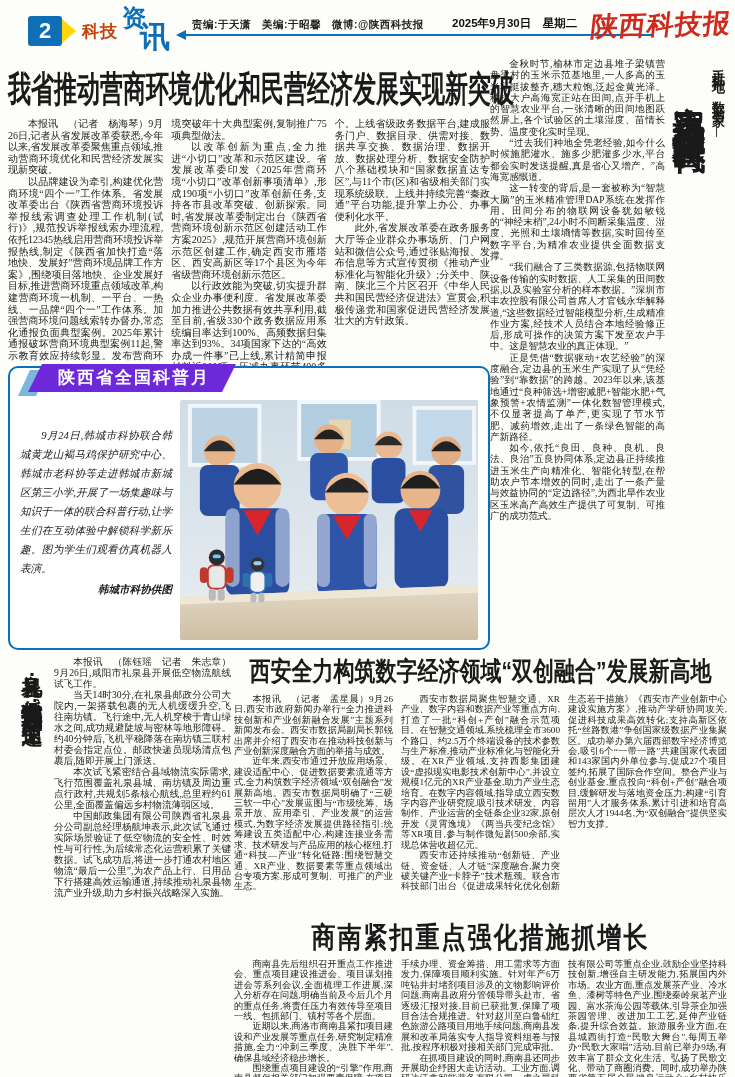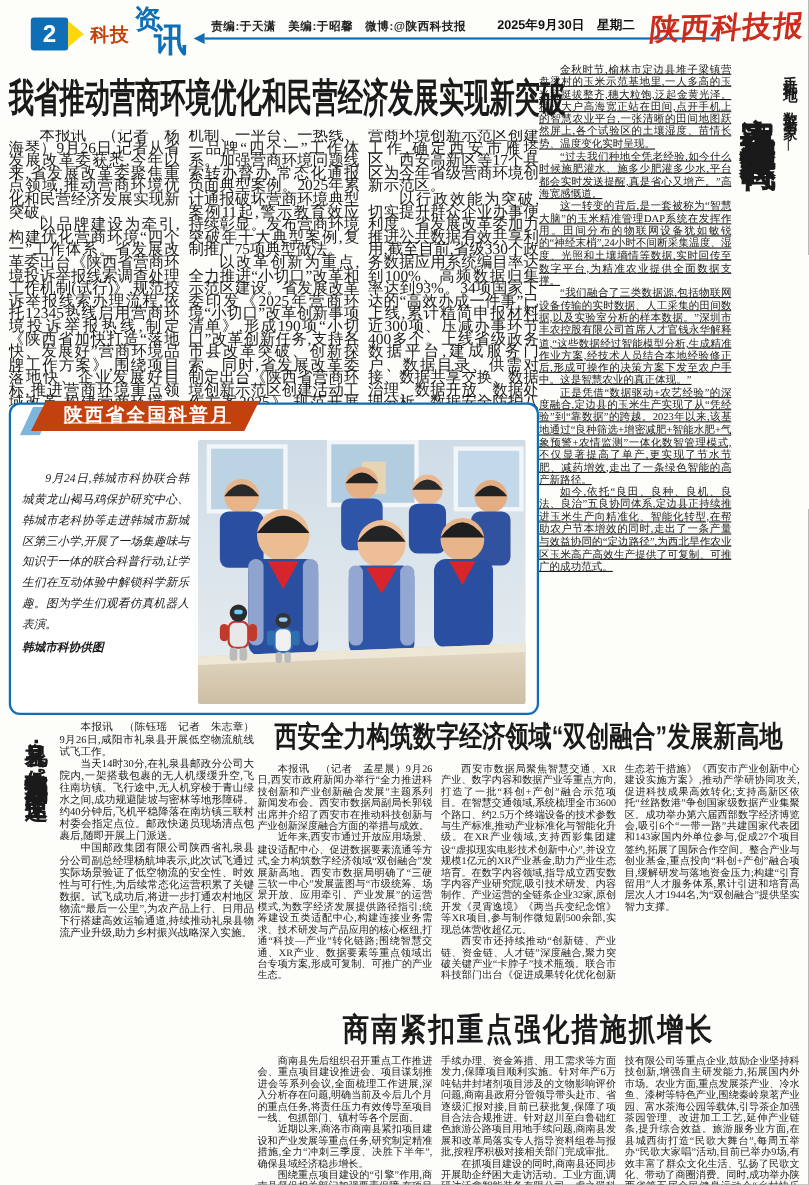--- a/index.html
+++ b/index.html
@@ -40,44 +40,44 @@
     font:700 27px/34px "Liberation Serif",serif; letter-spacing:1px;
     transform:skewX(-8deg) rotate(-1.5deg); }
   
   .body p { margin:0; text-indent:2em; text-align:justify; }
   .cols3 { column-count:3; column-gap:8px; column-fill:auto; overflow:hidden; }
   
   .main-art { position:absolute; left:8px; top:56px; width:482px; }
   .main-head { height:48px; overflow:visible; text-align:center;
     font:900 23px/42px "Liberation Sans",sans-serif; letter-spacing:0px;
     transform:scaleY(1.55); transform-origin:center top; white-space:nowrap; }
-  .main-body { margin-top:14px; height:258px; font-size:14px; line-height:11.6px; }
+  .main-body { margin-top:14px; height:258px; font-size:10px; line-height:11.6px; }
   
   .dingbian { position:absolute; left:490px; top:58px; width:237px; height:600px;
     display:flex; flex-direction:row; }
-  .db-body { width:180px; height:570px; font-size:9.6px; line-height:11.3px; overflow:hidden;text-decoration:underline; }
+  .db-body { width:180px; height:570px; font-size:9.6px; line-height:11.3px; overflow:hidden; }
   .db-headcol { flex:1; display:flex; flex-direction:row-reverse; padding-left:4px; }
   .db-kicker { writing-mode:vertical-rl; font:700 13px/18px "Liberation Serif",serif;
     letter-spacing:4px; height:230px; }
   .db-big { writing-mode:vertical-rl; font:900 33px/40px "Liberation Sans",sans-serif;
     letter-spacing:3px; margin-top:22px; height:575px; }
   
   .photo-box { position:absolute; left:8px; top:366px; width:482px; height:284px;
     border:2px solid #0e6fb6; border-radius:10px; background:#fff; }
   .pb-tab { position:absolute; left:18px; top:-4px; height:28px; padding:0 26px 0 30px;
-    background:#c2410c; color:#fff; font:700 17px/28px "Liberation Sans",sans-serif;
-    letter-spacing:2px; clip-path:polygon(14px 0,100% 0,calc(100% - 14px) 100%,0 100%);text-decoration:underline; }
+    background:#6d28d9; color:#fff; font:700 17px/28px "Liberation Sans",sans-serif;
+    letter-spacing:2px; clip-path:polygon(14px 0,100% 0,calc(100% - 14px) 100%,0 100%); }
   .pb-tab2 { position:absolute; left:8px; top:2px; width:30px; height:26px; background:#7db6dd;
     clip-path:polygon(12px 0,100% 0,18px 100%,0 100%); z-index:-0; }
   .pb-inner { position:absolute; left:10px; top:32px; right:10px; bottom:8px;
     display:flex; gap:8px; }
   .pb-caption { width:152px; font-family:"Liberation Serif",serif; font-style:italic;
     font-size:10.6px; line-height:19px; padding-top:26px; }
   .pb-caption p { text-indent:2em; text-align:justify; }
-  .pb-credit { text-align:left; font-weight:700; margin-top:2px; font-style:italic; }
+  .pb-credit { text-align:right; font-weight:700; margin-top:2px; font-style:italic; }
   .pb-photo { flex:1; overflow:hidden; border-radius:2px; }
   
   .liquan { position:absolute; left:8px; top:656px; width:223px; height:417px; overflow:hidden; }
   .lq-vhead { float:left; writing-mode:vertical-rl; width:46px; height:356px;
     font:900 21px/44px "Liberation Sans",sans-serif; letter-spacing:1px; padding-top:2px; }
   .lq-body { font-size:9.6px; line-height:11px; }
   
   .xian { position:absolute; left:234px; top:652px; width:493px; height:250px; }
   .xa-head { text-align:center; font:900 21px/30px "Liberation Sans",sans-serif;
     transform:scaleY(1.25); transform-origin:center top; white-space:nowrap; }
@@ -220,20 +220,21 @@
         </svg>
       </div>
     </div>
   </section>
 
   <section class="liquan">
     <div class="lq-vhead">礼泉县：低空物流试飞打通县域“空中速递”</div>
     <div class="lq-body body">
         <p>本报讯　（陈钰瑶　记者　朱志章）9月26日,咸阳市礼泉县开展低空物流航线试飞工作。</p>
         <p>当天14时30分,在礼泉县邮政分公司大院内,一架搭载包裹的无人机缓缓升空,飞往南坊镇。飞行途中,无人机穿梭于青山绿水之间,成功规避陡坡与密林等地形障碍。约40分钟后,飞机平稳降落在南坊镇三联村村委会指定点位。邮政快递员现场清点包裹后,随即开展上门派送。</p>
+        <p>本次试飞紧密结合县域物流实际需求,飞行范围覆盖礼泉县城、南坊镇及周边重点行政村,共规划5条核心航线,总里程约61公里,全面覆盖偏远乡村物流薄弱区域。</p>
         <p>中国邮政集团有限公司陕西省礼泉县分公司副总经理杨航坤表示,此次试飞通过实际场景验证了低空物流的安全性、时效性与可行性,为后续常态化运营积累了关键数据。试飞成功后,将进一步打通农村地区物流“最后一公里”,为农产品上行、日用品下行搭建高效运输通道,持续推动礼泉县物流产业升级,助力乡村振兴战略深入实施。</p>
       </div>
   </section>
 
   <section class="xian">
     <div class="xa-head">西安全力构筑数字经济领域“双创融合”发展新高地</div>
     <div class="xa-body body cols3">
         <p>本报讯　（记者　孟星晨）9月26日,西安市政府新闻办举行“全力推进科技创新和产业创新融合发展”主题系列新闻发布会。西安市数据局副局长郭锐出席并介绍了西安市在推动科技创新与产业创新深度融合方面的举措与成效。</p>
         <p>近年来,西安市通过开放应用场景、建设适配中心、促进数据要素流通等方式,全力构筑数字经济领域“双创融合”发展新高地。西安市数据局明确了“三硬三软一中心”发展蓝图与“市级统筹、场景开放、应用牵引、产业发展”的运营模式,为数字经济发展提供路径指引;统筹建设五类适配中心,构建连接业务需求、技术研发与产品应用的核心枢纽,打通“科技—产业”转化链路;围绕智慧交通、XR产业、数据要素等重点领域出台专项方案,形成可复制、可推广的产业生态。</p>
         <p>西安市数据局聚焦智慧交通、XR产业、数字内容和数据产业等重点方向,打造了一批“科创+产创”融合示范项目。在智慧交通领域,系统梳理全市3600个路口、约2.5万个终端设备的技术参数与生产标准,推动产业标准化与智能化升级。在XR产业领域,支持西影集团建设“虚拟现实电影技术创新中心”,并设立规模1亿元的XR产业基金,助力产业生态培育。在数字内容领域,指导成立西安数字内容产业研究院,吸引技术研发、内容制作、产业运营的全链条企业32家,原创开发《灵霄逸境》《两当兵变纪念馆》等XR项目,参与制作微短剧500余部,实现总体营收超亿元。</p>

